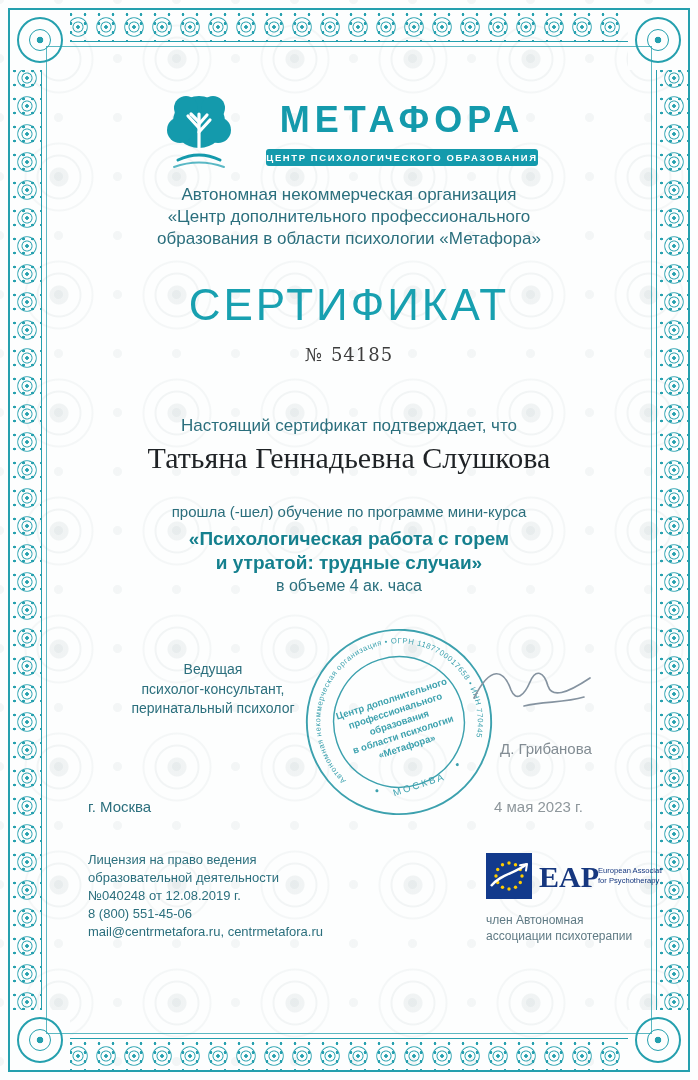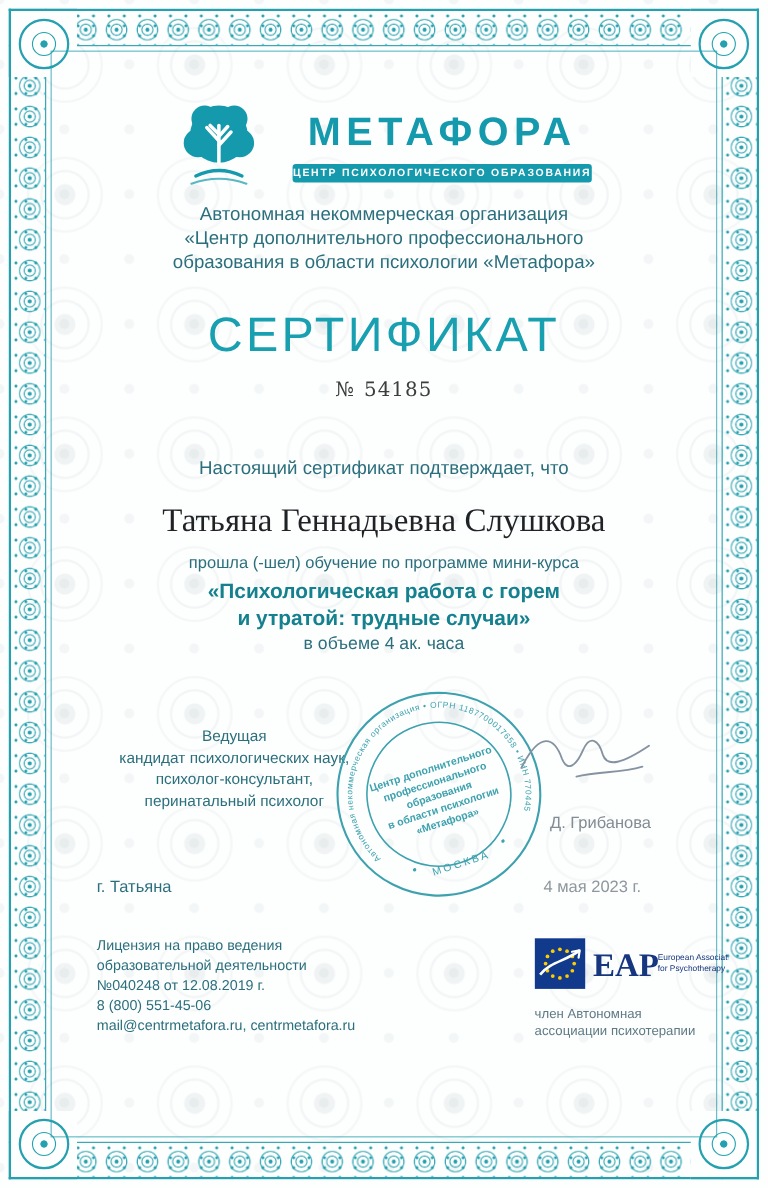--- a/index.html
+++ b/index.html
@@ -62,21 +62,21 @@
   .badge { background:#149aac; color:#fff; font-size:9.5px; font-weight:bold; letter-spacing:1.6px;
            padding:3px 0; border-radius:3px; white-space:nowrap; }
 
   .org { top:184px; color:#2b6f7d; font-size:17px; line-height:22px; }
 
   .title { top:280px; color:#18a0b0; font-size:44px; font-weight:normal; letter-spacing:3px; }
   .cert-no { top:344px; color:#3d3d3d; font-family:"DejaVu Serif","Liberation Serif",serif; font-size:18px; letter-spacing:1px; }
   .cert-no .num { margin-left:8px; }
 
   .statement { top:416px; color:#2b6f7d; font-size:17px; }
-  .recipient { top:441px; color:#1f2326; font-family:"Liberation Serif","DejaVu Serif",serif; font-size:30px;margin-top:16px; }
+  .recipient { top:441px; color:#1f2326; font-family:"Liberation Serif","DejaVu Serif",serif; font-size:30px; }
   .course-intro { top:503px; color:#2b6f7d; font-size:15px; }
   .course-title { top:527px; color:#15808e; font-size:19px; font-weight:bold; line-height:24px; }
   .course-volume { top:577px; color:#2b6f7d; font-size:16px; }
 
   .presenter { position:absolute; left:88px; top:660px; width:250px; text-align:center;
                color:#2b6f7d; font-size:14px; line-height:19.5px; }
 
   .stamp { position:absolute; left:303px; top:626px; width:192px; height:192px;
            transform:rotate(-18deg); opacity:.92; }
 
@@ -151,21 +151,20 @@
   <div class="abs-c recipient">Татьяна Геннадьевна Слушкова</div>
   <div class="abs-c course-intro">прошла (-шел) обучение по программе мини-курса</div>
   <div class="abs-c course-title">
     <div>«Психологическая работа с горем</div>
     <div>и утратой: трудные случаи»</div>
   </div>
   <div class="abs-c course-volume">в объеме 4 ак. часа</div>
 
   <div class="presenter">
     <div>Ведущая</div>
-    <div>кандидат психологических наук,</div>
     <div>психолог-консультант,</div>
     <div>перинатальный психолог</div>
   </div>
 
   <div class="stamp">
     <svg width="192" height="192" viewBox="0 0 200 200">
       <defs>
         <path id="ringPath" d="M 29 141 A 82 82 0 1 1 171 141"></path>
       </defs>
       <circle cx="100" cy="100" r="96" fill="none" stroke="#2d9aa8" stroke-width="2"></circle>
@@ -189,21 +188,21 @@
   <div class="signature">
     <svg width="134" height="62" viewBox="0 0 134 62">
       <g stroke="#8593a0" stroke-width="1.7" fill="none" stroke-linecap="round">
         <path d="M8 42 C 25 8, 38 14, 45 34 C 50 46, 58 40, 64 26 C 70 12, 78 16, 82 30 C 86 42, 100 38, 124 22"></path>
         <path d="M58 50 C 78 45, 98 47, 118 41"></path>
       </g>
     </svg>
   </div>
   <div class="sign-name">Д. Грибанова</div>
 
-  <div class="city">г. Татьяна</div>
+  <div class="city">г. Москва</div>
   <div class="date">4 мая 2023 г.</div>
 
   <div class="license">
     <div>Лицензия на право ведения</div>
     <div>образовательной деятельности</div>
     <div>№040248 от 12.08.2019 г.</div>
     <div>8 (800) 551-45-06</div>
     <div>mail@centrmetafora.ru, centrmetafora.ru</div>
   </div>
 

